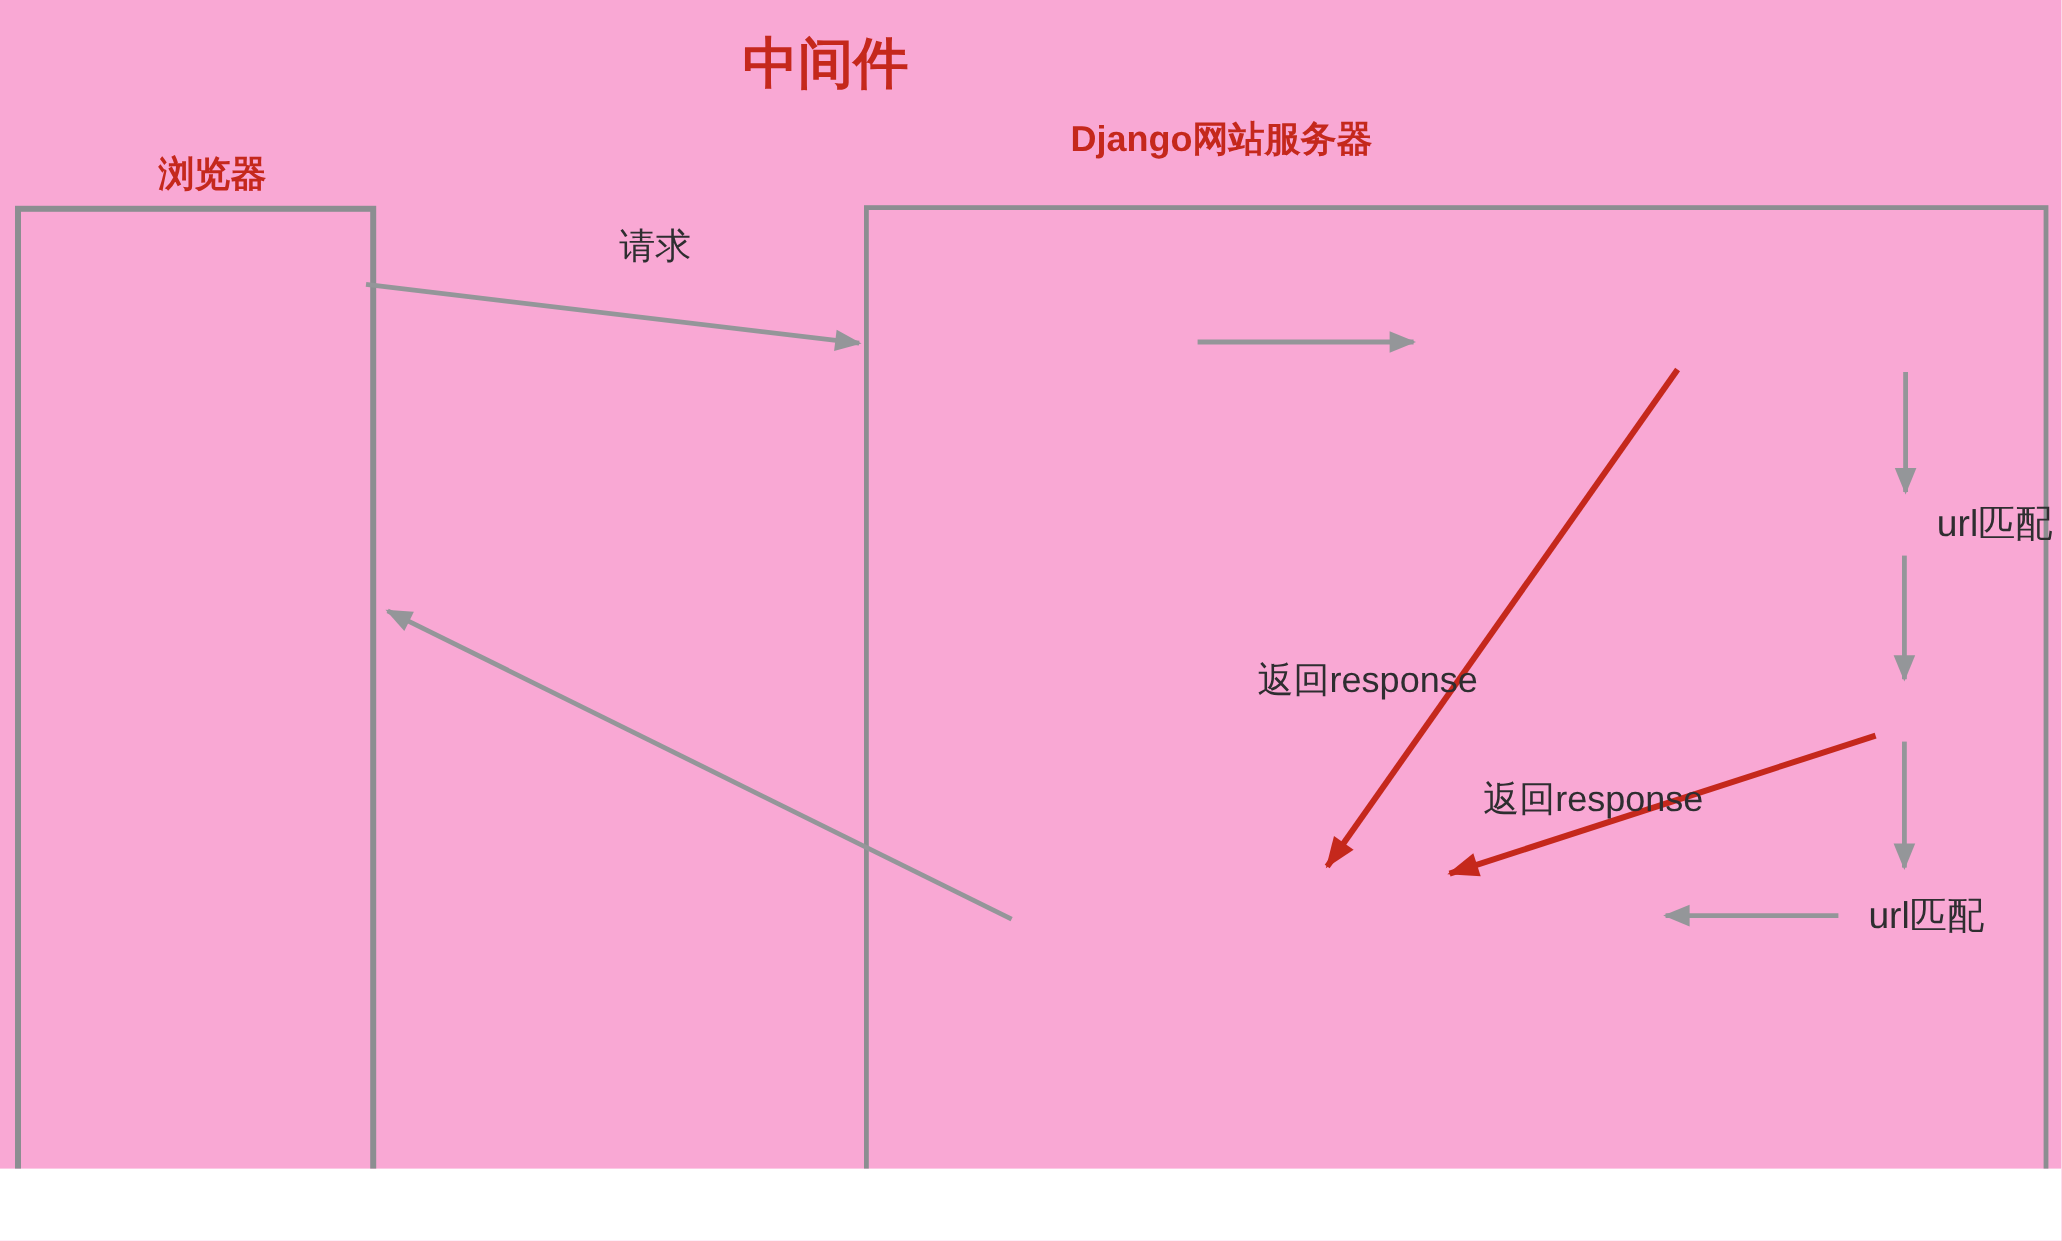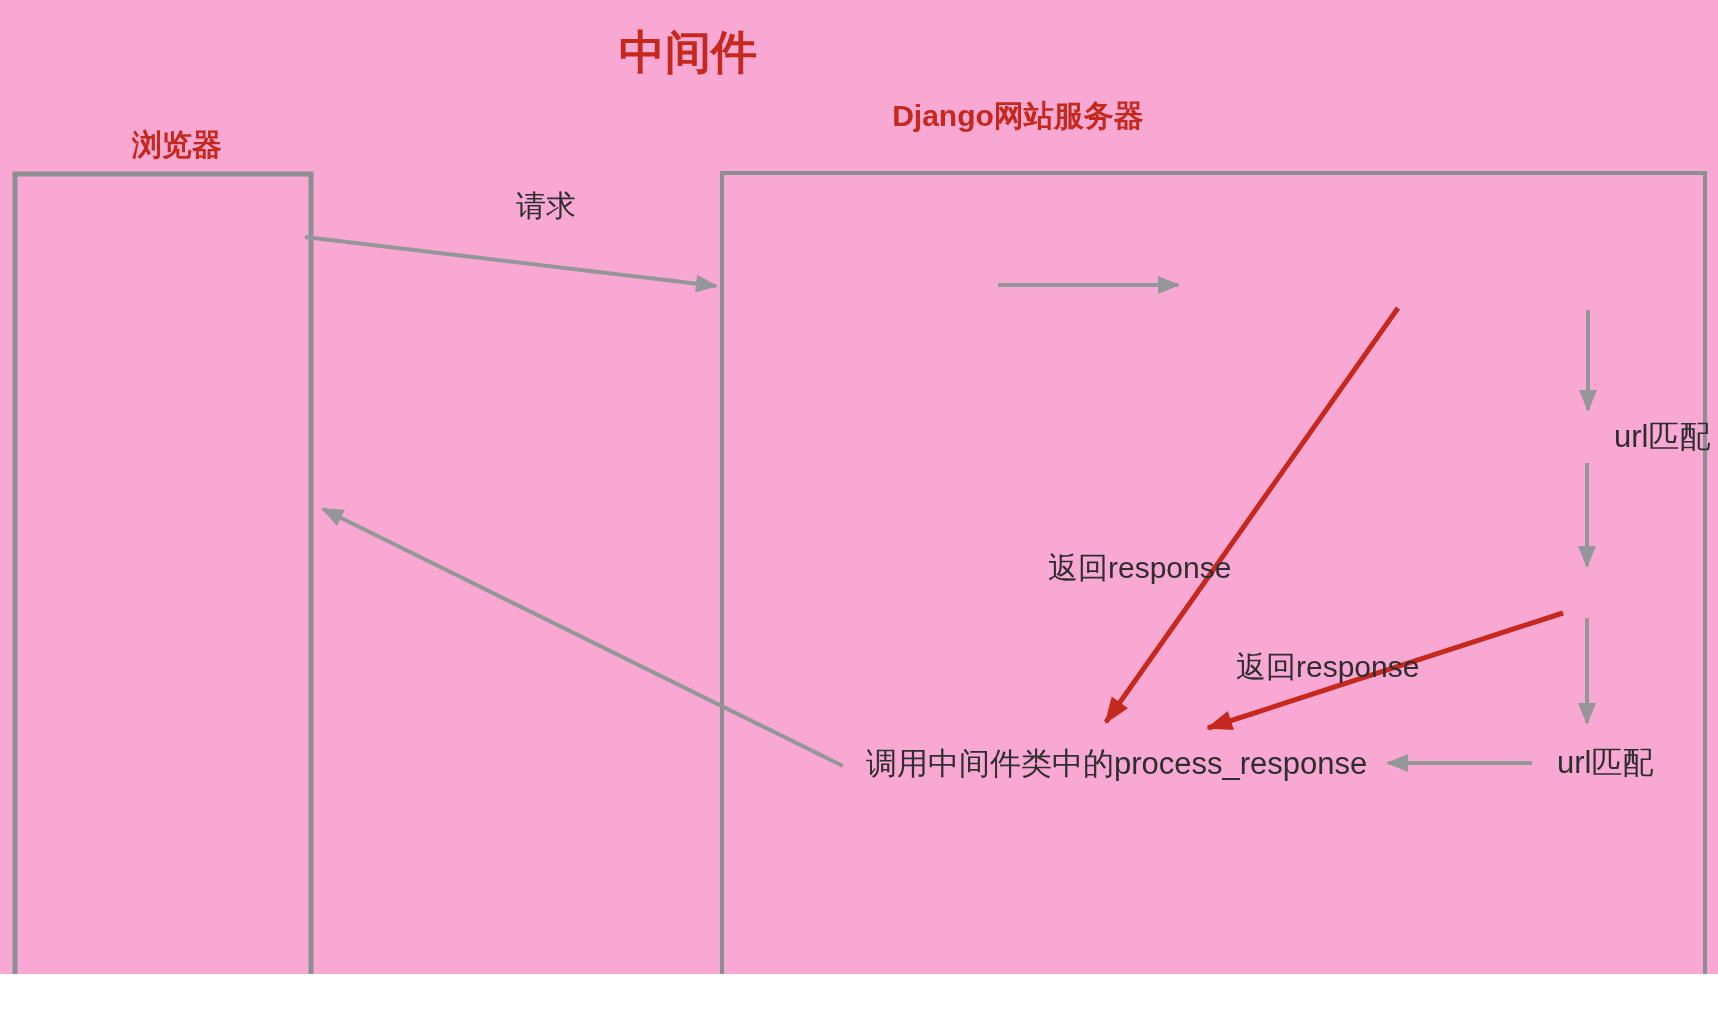--- a/index.html
+++ b/index.html
@@ -77,15 +77,14 @@
 
   <div class="heading title" style="left:688px; top:22px;">中间件</div>
   <div class="heading box-heading" style="left:177px; top:125px;">浏览器</div>
   <div class="heading box-heading" style="left:1018px; top:96px;text-align:right;">Django网站服务器</div>
 
   <div class="label small" style="left:496px; top:189px;">请求</div>
   <div class="label" style="left:1594px; top:420px;">url匹配</div>
   <div class="label small" style="left:1028px; top:551px;">返回response</div>
   <div class="label small" style="left:1216px; top:650px;">返回response</div>
   <div class="label" style="left:1537px; top:746px;">url匹配</div>
-  <div class="label" style="left:846px; top:747px;">调用中间件类中的process_response</div>
 
 </div>
 
 </body></html>

